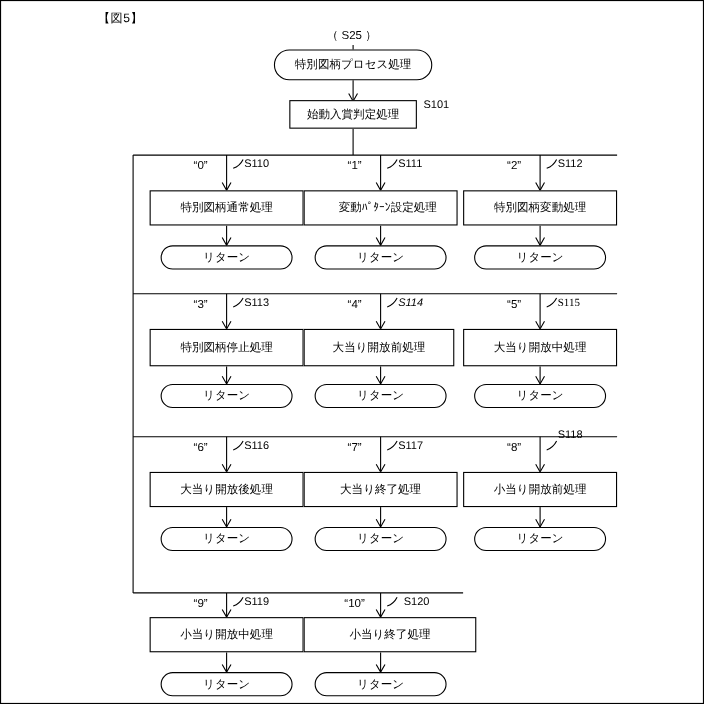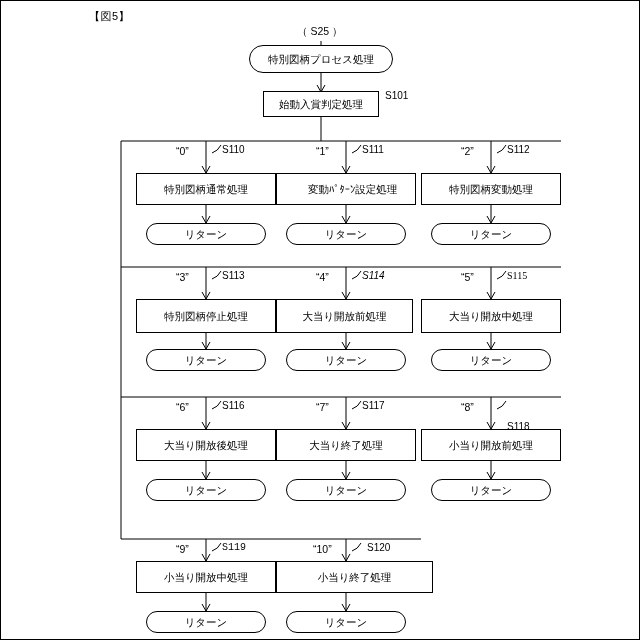--- a/index.html
+++ b/index.html
@@ -215,26 +215,26 @@
     <div class="steplabel" style="left:221px; top:399px;">S116</div>
     <div class="node rect" style="left:135px; top:428px; width:140px; height:32px;">大当り開放後処理</div>
     <div class="node stadium" style="left:145px; top:478px; width:120px; height:22px;">リターン</div>
 
     <div class="branchlabel" style="left:315px; top:400px;">“7”</div>
     <div class="steplabel" style="left:361px; top:399px;">S117</div>
     <div class="node rect" style="left:275px; top:428px; width:140px; height:32px;">大当り終了処理</div>
     <div class="node stadium" style="left:285px; top:478px; width:120px; height:22px;">リターン</div>
 
     <div class="branchlabel" style="left:460px; top:400px;">“8”</div>
-    <div class="steplabel" style="left:506px; top:420px;">S118</div>
+    <div class="steplabel" style="left:506px; top:389px;">S118</div>
     <div class="node rect" style="left:420px; top:428px; width:140px; height:32px;">小当り開放前処理</div>
     <div class="node stadium" style="left:430px; top:478px; width:120px; height:22px;">リターン</div>
 
     <div class="branchlabel" style="left:175px; top:542px;">“9”</div>
-    <div class="steplabel" style="left:221px; top:541px;font-family:Liberation Mono, monospace;">S119</div>
+    <div class="steplabel" style="left:221px; top:541px;">S119</div>
     <div class="node rect" style="left:135px; top:560px; width:140px; height:32px;">小当り開放中処理</div>
     <div class="node stadium" style="left:145px; top:610px; width:120px; height:22px;">リターン</div>
 
     <div class="branchlabel" style="left:312px; top:542px;">“10”</div>
     <div class="steplabel" style="left:366px; top:541px;">S120</div>
     <div class="node rect" style="left:275px; top:560px; width:157px; height:32px;">小当り終了処理</div>
     <div class="node stadium" style="left:285px; top:610px; width:120px; height:22px;">リターン</div>
 
   </div>
 </div>

